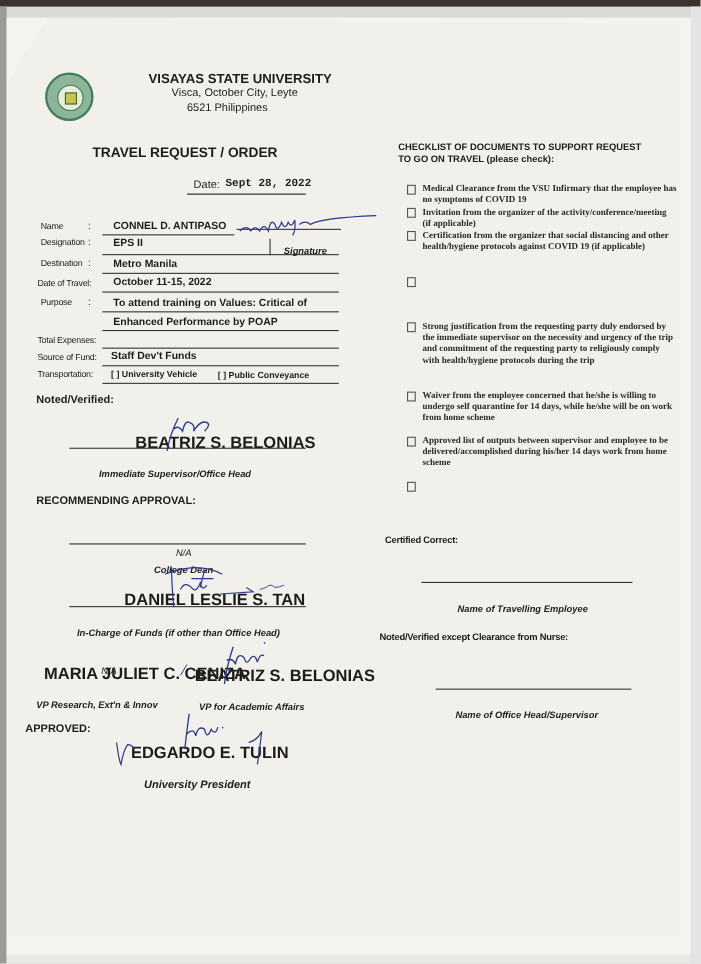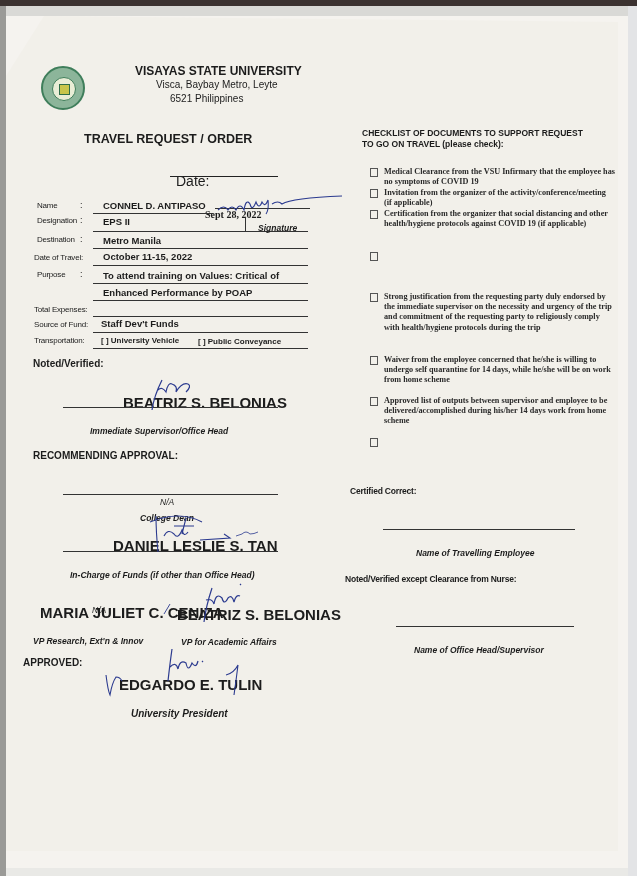--- a/index.html
+++ b/index.html
@@ -31,22 +31,22 @@
     background: #8cb59a; border: 2px solid #3f7e5b; box-sizing: border-box; }
   .logo-inner { position: absolute; left: 9px; top: 9px; width: 22px; height: 22px; border-radius: 50%; background: #e9edd6; border: 1px solid #3f7e5b; }
   .logo-seal { position: absolute; left: 6px; top: 6px; width: 9px; height: 9px; background: #c8c54a; border: 1px solid #2f6e48; }
 
   .uni { left: 135px; top: 64px; font-size: 12px; font-weight: bold; font-family: "Liberation Sans", sans-serif; }
   .addr { left: 156px; top: 79px; font-size: 10px; font-family: "Liberation Sans", sans-serif; }
   .addr2 { left: 170px; top: 93px; font-size: 10px; font-family: "Liberation Sans", sans-serif; }
   .title { left: 84px; top: 132px; font-size: 12.5px; font-weight: bold; font-family: "Liberation Sans", sans-serif; }
 
   .date-line { position: absolute; left: 170px; top: 176px; width: 108px; height: 1px; background: #222; }
-  .date-label { left: 176px; top: 163px; font-size: 14px; font-family: "Liberation Sans", sans-serif; margin-top: 10px; }
-  .date-val { left: 205px; top: 162px; font-size: 10px; font-weight: bold; font-family: Liberation Serif, serif; margin-top: 47px; }
+  .date-label { left: 176px; top: 163px; font-size: 10px; font-family: "Liberation Sans", sans-serif; }
+  .date-val { left: 205px; top: 162px; font-size: 10px; font-weight: bold; font-family: Liberation Mono, monospace; }
 
   .flabel { font-size: 8px; font-family: "Liberation Sans", sans-serif; letter-spacing: -0.2px; }
   .fcolon { font-size: 9px; font-family: "Liberation Sans", sans-serif; }
   .fval { font-size: 9.5px; font-weight: bold; font-family: "Liberation Sans", sans-serif; }
   .uline { position: absolute; height: 1px; background: #333; }
 
   .sig-label { left: 258px; top: 223px; font-size: 8.5px; font-style: italic; font-weight: bold; font-family: "Liberation Sans", sans-serif; }
   .sig-sep { position: absolute; left: 245px; top: 217px; width: 1px; height: 15px; background: #333; }
 
   .h-section { font-size: 10px; font-weight: bold; font-family: "Liberation Sans", sans-serif; }
@@ -70,21 +70,21 @@
 </div>
 <div class="right-edge"></div>
 <div class="bottom-strip"></div>
 
 <div class="logo">
   <div class="logo-inner">
       <div class="logo-seal"></div>
     </div>
 </div>
 <div class="abs uni">VISAYAS STATE UNIVERSITY</div>
-<div class="abs addr">Visca, Baybay Metro, Leyte</div>
+<div class="abs addr">Visca, October City, Leyte</div>
 <div class="abs addr2">6521   Philippines</div>
 
 <div class="abs title">TRAVEL REQUEST / ORDER</div>
 
 <div class="abs date-label">Date:</div>
 <div class="abs date-val">Sept 28, 2022</div>
 <div class="date-line"></div>
 
 <div class="abs flabel" style="left:37px;top:201px">Name</div>
 <div class="abs fcolon" style="left:80px;top:200px">:</div>

